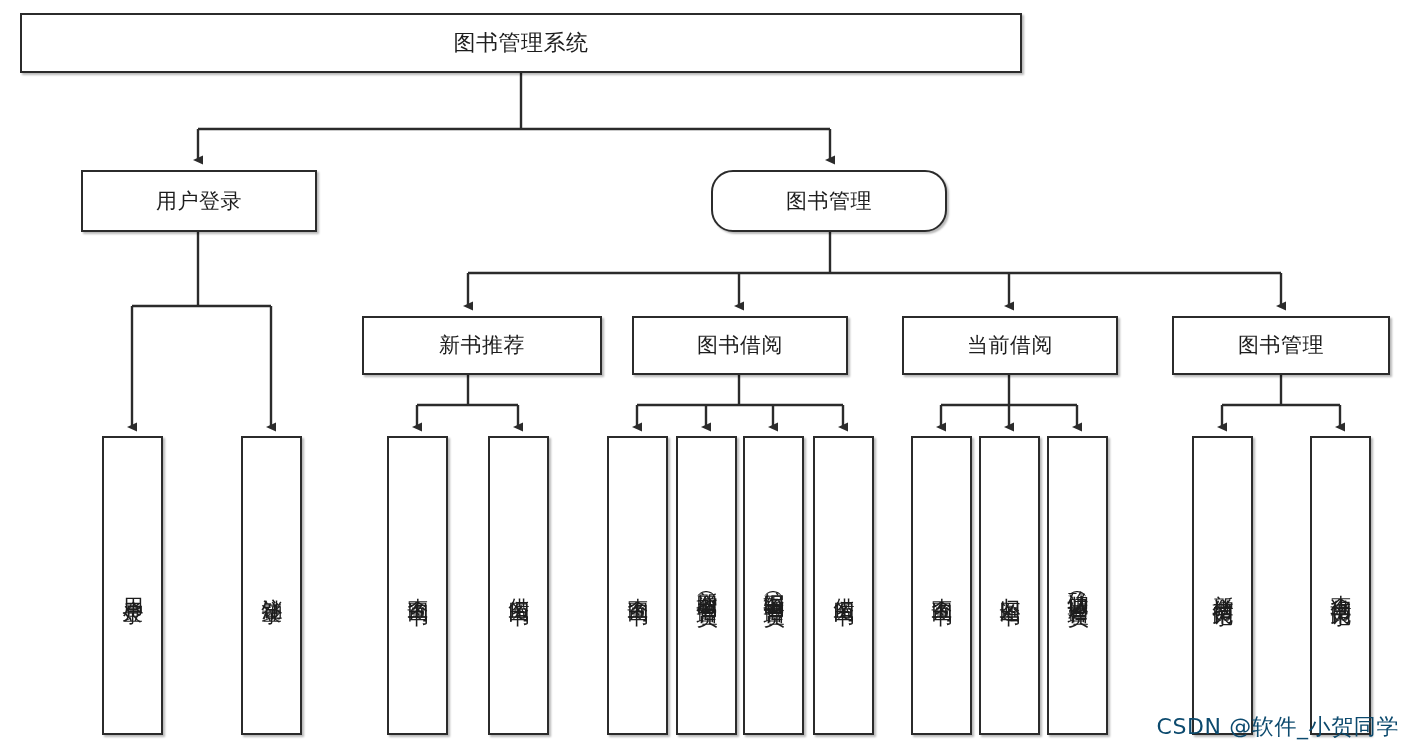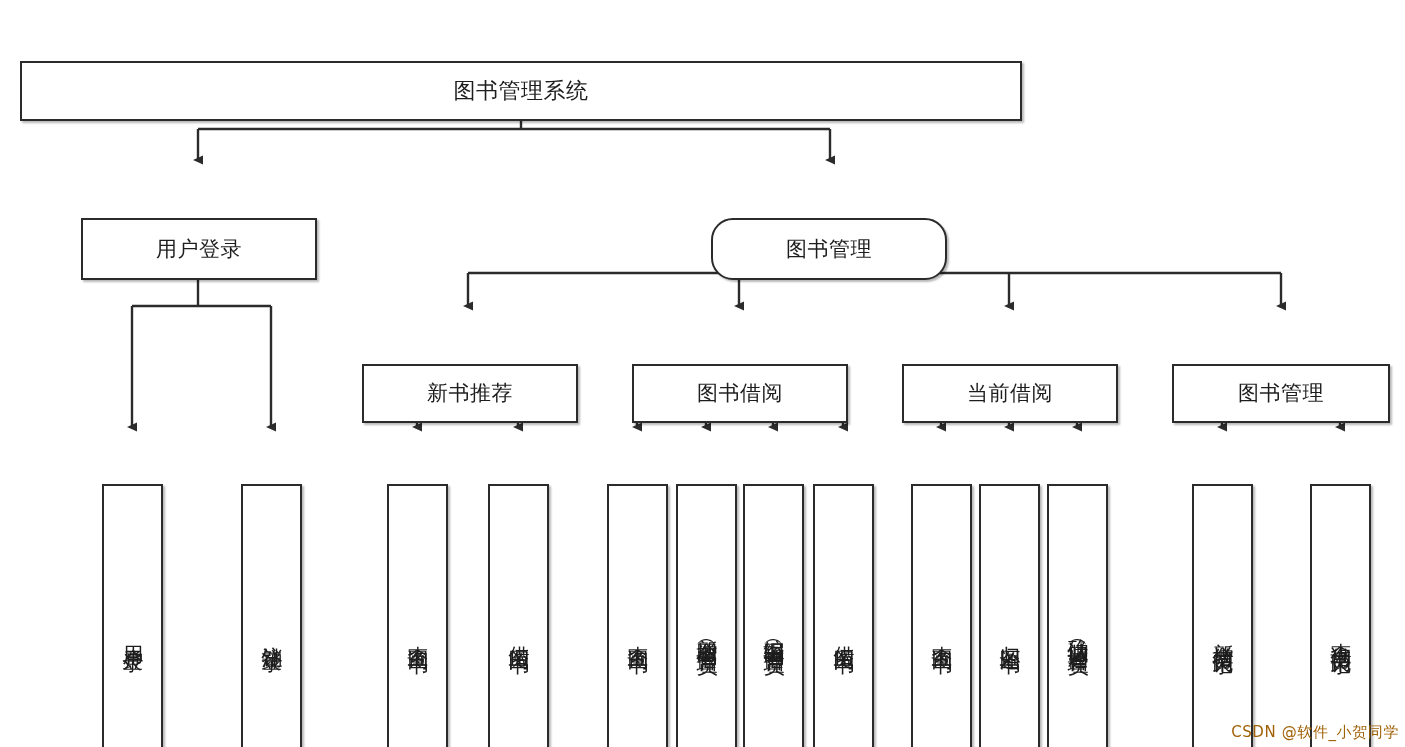--- a/index.html
+++ b/index.html
@@ -28,21 +28,20 @@
   .node {
     position: absolute;
     box-sizing: border-box;
     border: 2.2px solid #2b2b2b;
     background: #ffffff;
     box-shadow: 2px 2px 2px rgba(0,0,0,0.28);
     display: flex;
     align-items: center;
     justify-content: center;
     color: #1d1d1d;
-    margin-top: 48px;
   }
   .node .label {
     display: block;
     text-align: center;
     line-height: 1.18;
     letter-spacing: 0.5px;
     white-space: pre;
   }
   .node.horiz .label {
     font-size: 21px;
@@ -58,22 +57,22 @@
     letter-spacing: 2.5px;
     line-height: 1.0;
     max-height: 250px;
   }
   .node.root .label { font-size: 22px; }
 
   #watermark {
     position: absolute;
     right: 6px;
     bottom: 5px;
-    font-size: 15px;
-    color: #a16207;
+    font-size: 22px;
+    color: #0c4a6e;
     letter-spacing: 0.6px;
     white-space: nowrap;
     user-select: none;
   }
 </style>
 </head>
 <body>
 
 <div id="canvas">
 
@@ -131,21 +130,21 @@
     <span class="label">图书管理系统</span>
   </div>
 
   <div class="node horiz" style="left:81px; top:170px; width:236px; height:62px;">
     <span class="label">用户登录</span>
   </div>
   <div class="node horiz" style="left:711px; top:170px; width:236px; height:62px;border-radius:22px;">
     <span class="label">图书管理</span>
   </div>
 
-  <div class="node horiz" style="left:362px; top:316px; width:216px; height:59px;">
+  <div class="node horiz" style="left:362px; top:316px; width:240px; height:59px;">
     <span class="label">新书推荐</span>
   </div>
   <div class="node horiz" style="left:902px; top:316px; width:216px; height:59px;">
     <span class="label">当前借阅</span>
   </div>
   <div class="node horiz" style="left:632px; top:316px; width:216px; height:59px;">
     <span class="label">图书借阅</span>
   </div>
   <div class="node horiz" style="left:1172px; top:316px; width:218px; height:59px;">
     <span class="label">图书管理</span>

